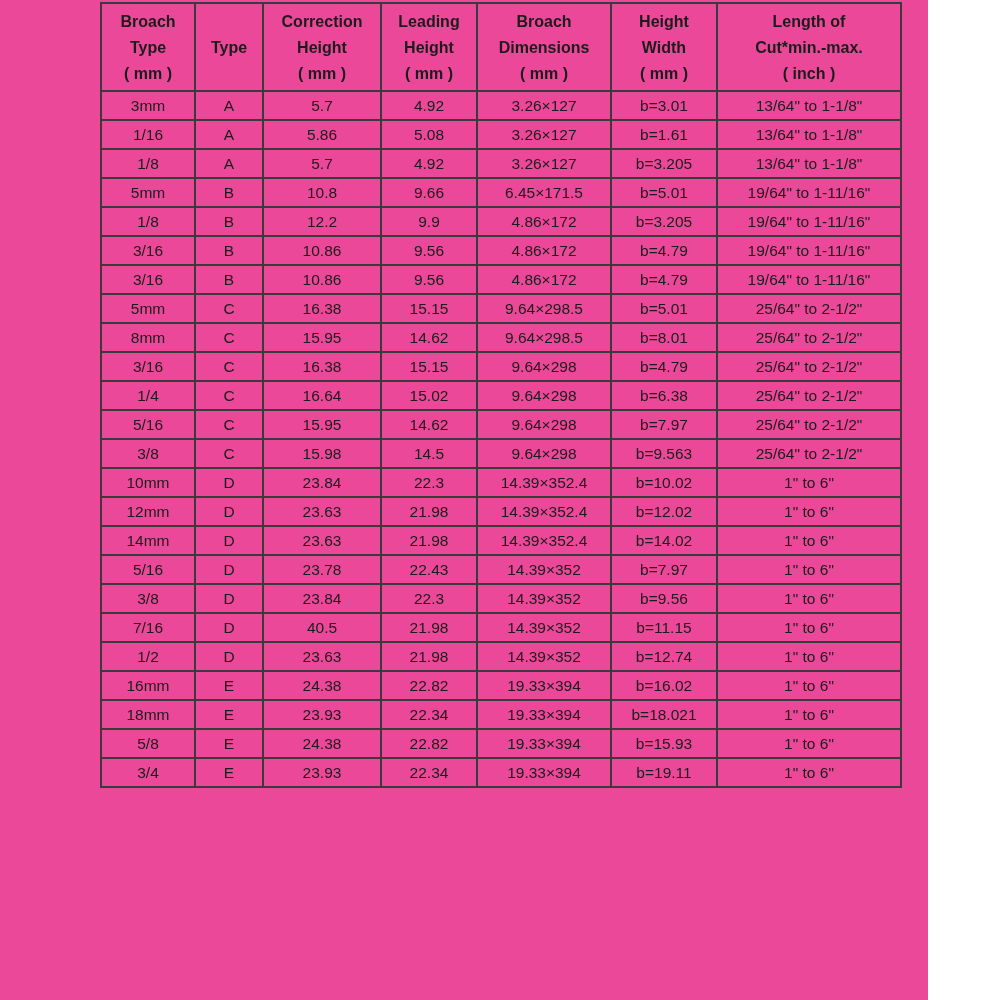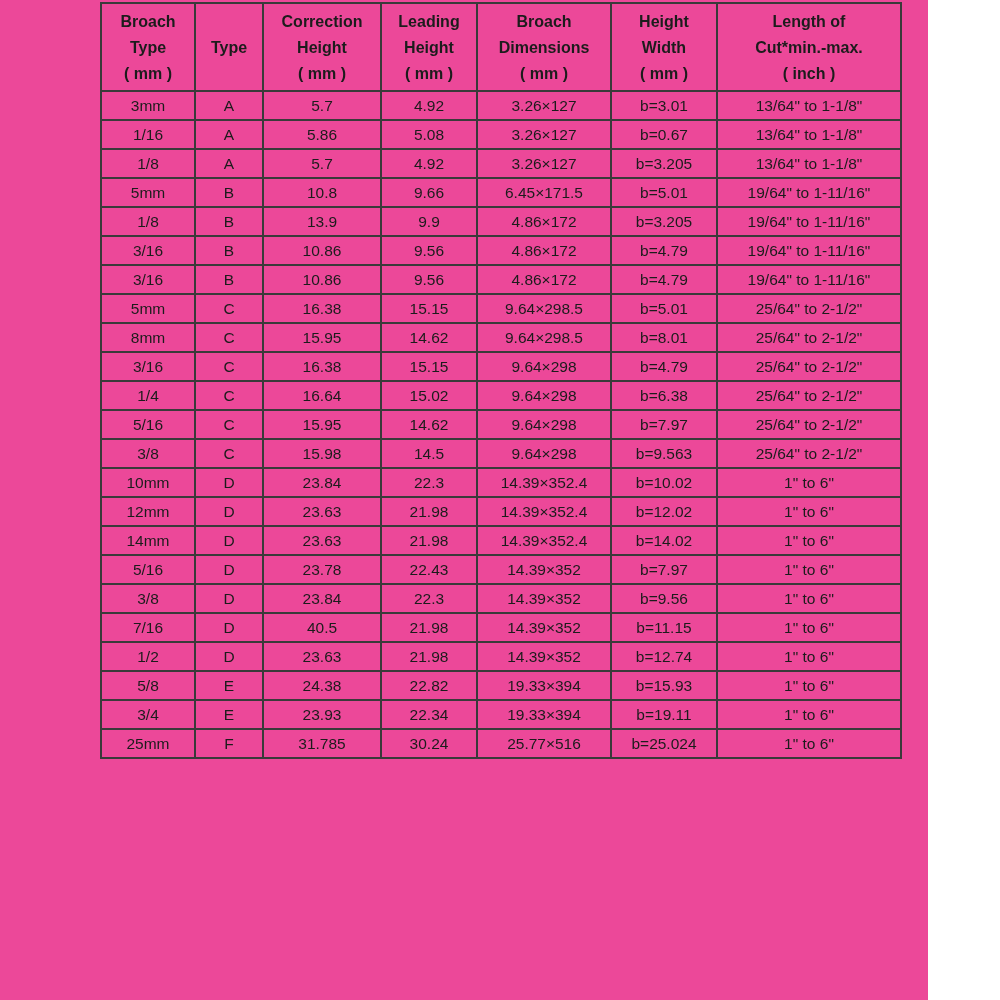--- a/index.html
+++ b/index.html
@@ -139,21 +139,21 @@
           <td>3.26×127</td>
           <td>b=3.01</td>
           <td>13/64" to 1-1/8"</td>
         </tr>
         <tr>
           <td>1/16</td>
           <td>A</td>
           <td>5.86</td>
           <td>5.08</td>
           <td>3.26×127</td>
-          <td>b=0.67</td>
+          <td>b=1.61</td>
           <td>13/64" to 1-1/8"</td>
         </tr>
         <tr>
           <td>1/8</td>
           <td>A</td>
           <td>5.7</td>
           <td>4.92</td>
           <td>3.26×127</td>
           <td>b=3.205</td>
           <td>13/64" to 1-1/8"</td>
@@ -163,21 +163,21 @@
           <td>B</td>
           <td>10.8</td>
           <td>9.66</td>
           <td>6.45×171.5</td>
           <td>b=5.01</td>
           <td>19/64" to 1-11/16"</td>
         </tr>
         <tr>
           <td>1/8</td>
           <td>B</td>
-          <td>13.9</td>
+          <td>12.2</td>
           <td>9.9</td>
           <td>4.86×172</td>
           <td>b=3.205</td>
           <td>19/64" to 1-11/16"</td>
         </tr>
         <tr>
           <td>3/16</td>
           <td>B</td>
           <td>10.86</td>
           <td>9.56</td>
@@ -305,41 +305,50 @@
         <tr>
           <td>1/2</td>
           <td>D</td>
           <td>23.63</td>
           <td>21.98</td>
           <td>14.39×352</td>
           <td>b=12.74</td>
           <td>1" to 6"</td>
         </tr>
         <tr>
+          <td>16mm</td>
+          <td>E</td>
+          <td>24.38</td>
+          <td>22.82</td>
+          <td>19.33×394</td>
+          <td>b=16.02</td>
+          <td>1" to 6"</td>
+        </tr>
+        <tr>
+          <td>18mm</td>
+          <td>E</td>
+          <td>23.93</td>
+          <td>22.34</td>
+          <td>19.33×394</td>
+          <td>b=18.021</td>
+          <td>1" to 6"</td>
+        </tr>
+        <tr>
           <td>5/8</td>
           <td>E</td>
           <td>24.38</td>
           <td>22.82</td>
           <td>19.33×394</td>
           <td>b=15.93</td>
           <td>1" to 6"</td>
         </tr>
         <tr>
           <td>3/4</td>
           <td>E</td>
           <td>23.93</td>
           <td>22.34</td>
           <td>19.33×394</td>
           <td>b=19.11</td>
           <td>1" to 6"</td>
         </tr>
-        <tr>
-          <td>25mm</td>
-          <td>F</td>
-          <td>31.785</td>
-          <td>30.24</td>
-          <td>25.77×516</td>
-          <td>b=25.024</td>
-          <td>1" to 6"</td>
-        </tr>
       </tbody>
   </table>
 </div>
 
 </body></html>

